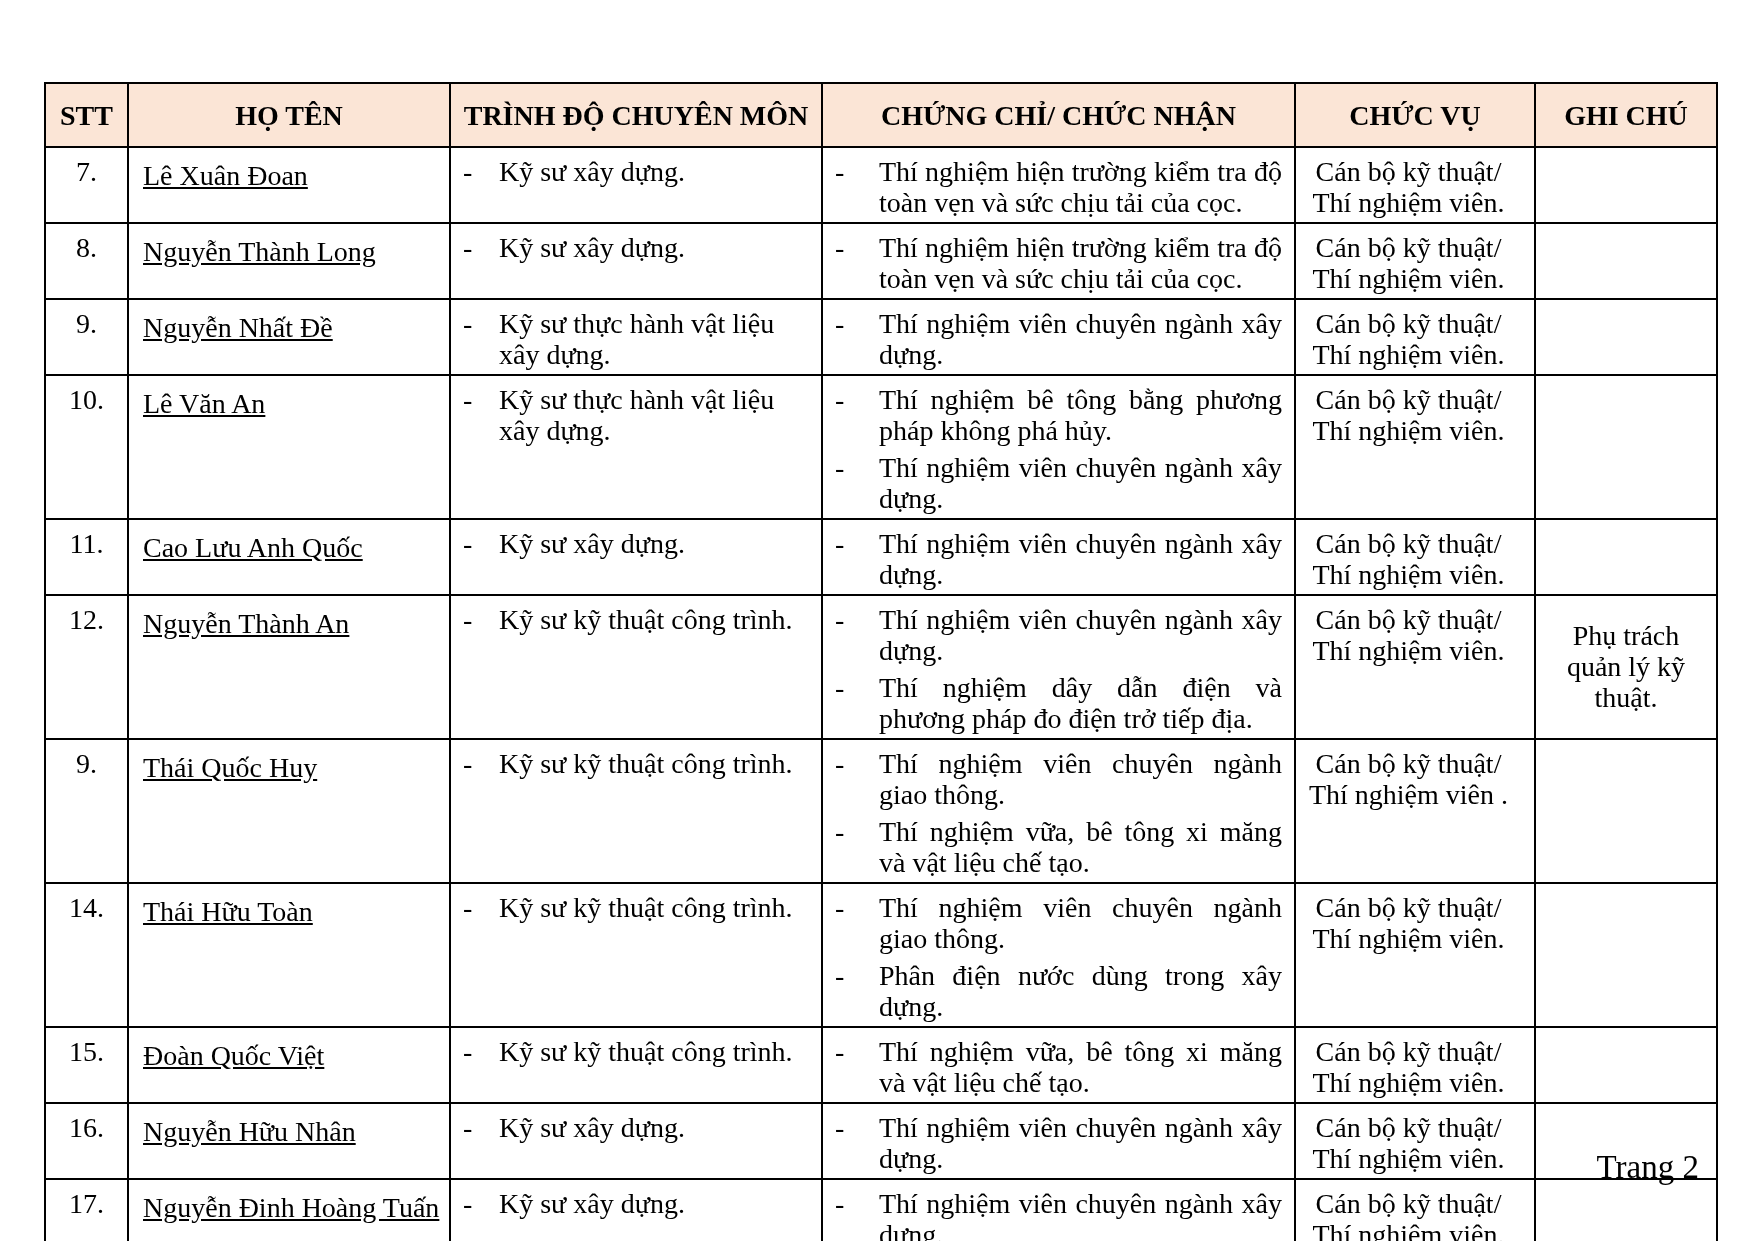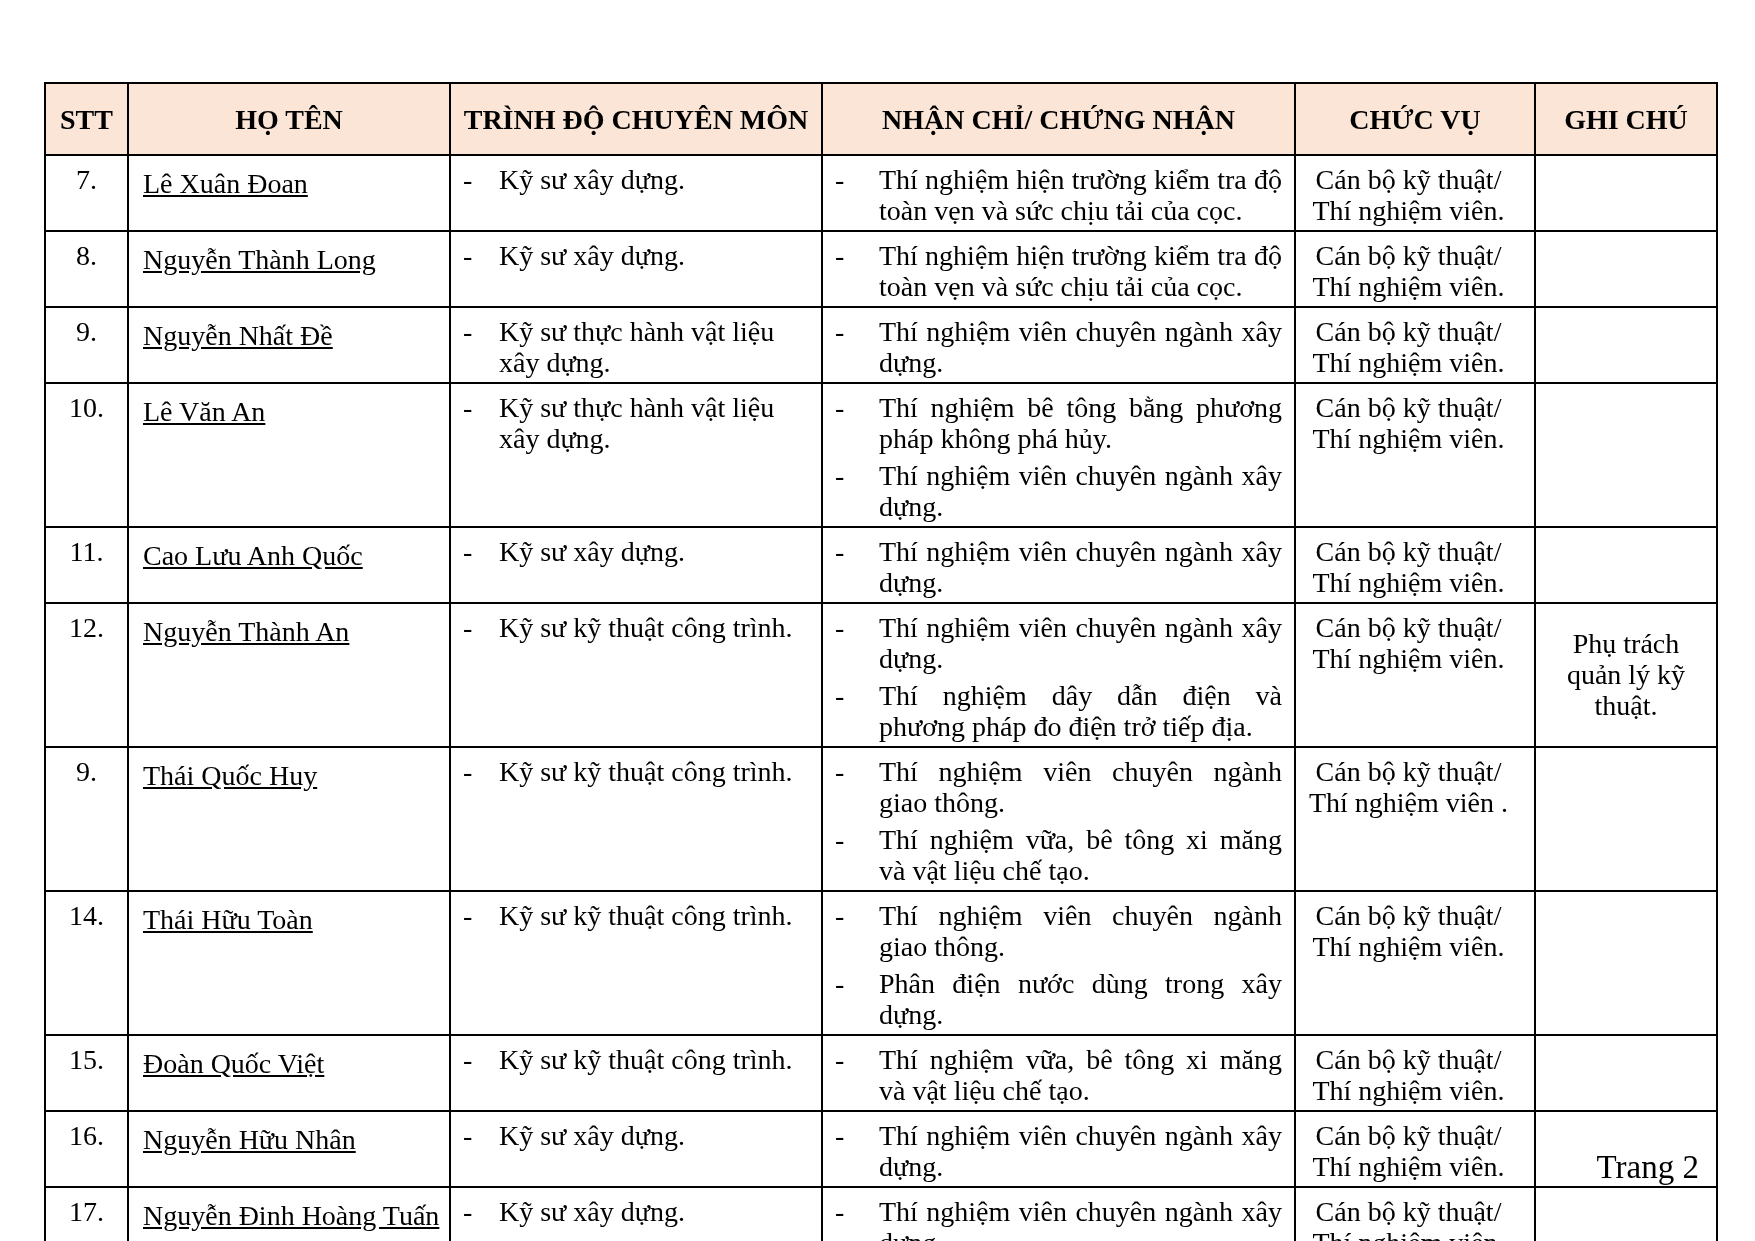--- a/index.html
+++ b/index.html
@@ -33,21 +33,21 @@
     vertical-align: top;
     font-size: 28px;
     line-height: 31px;
     overflow: hidden;
   }
   table.doc-table th {
     background: var(--header-bg);
     vertical-align: middle;
     text-align: center;
     font-weight: bold;
-    height: 72px;
+    height: 64px;
     padding: 4px 6px;
   }
   td.c-stt  { text-align: center; padding: 8px 4px 4px 4px; }
   td.c-name { text-align: left;   padding: 12px 8px 4px 14px; text-decoration: underline; }
   td.c-deg  { padding: 8px 10px 4px 12px; }
   td.c-cert { padding: 8px 12px 4px 12px; }
   td.c-pos  { text-align: center; padding: 8px 18px 4px 5px; }
   td.c-note { text-align: center; padding: 24px 8px 4px 8px; }
 
   .bullet { display: flex; align-items: flex-start; }
@@ -89,21 +89,21 @@
       <col style="width:372px">
       <col style="width:473px">
       <col style="width:240px">
       <col style="width:182px">
     </colgroup>
     <thead>
       <tr>
         <th>STT</th>
         <th>HỌ TÊN</th>
         <th>TRÌNH ĐỘ CHUYÊN MÔN</th>
-        <th>NHẬN CHỈ/ CHỨNG NHẬN</th>
+        <th>CHỨNG CHỈ/ CHỨC NHẬN</th>
         <th>CHỨC VỤ</th>
         <th>GHI CHÚ</th>
       </tr>
     </thead>
     <tbody id="table-body">
         <tr>
           <td class="c-stt">7.</td>
           <td class="c-name">Lê Xuân Đoan</td>
           <td class="c-deg">
             <div class="bullet">

